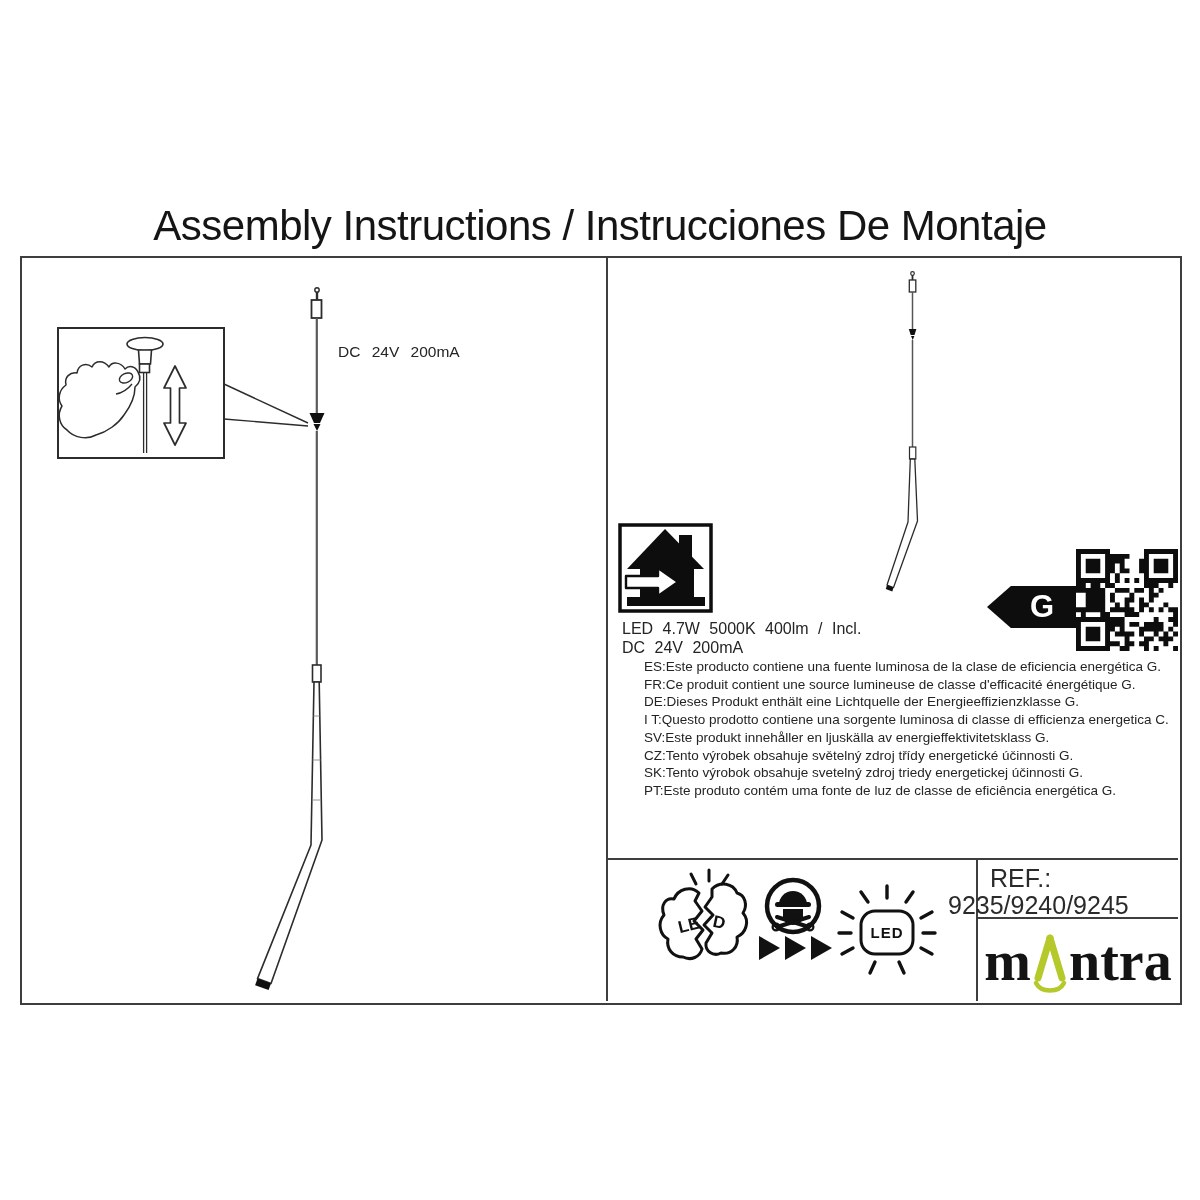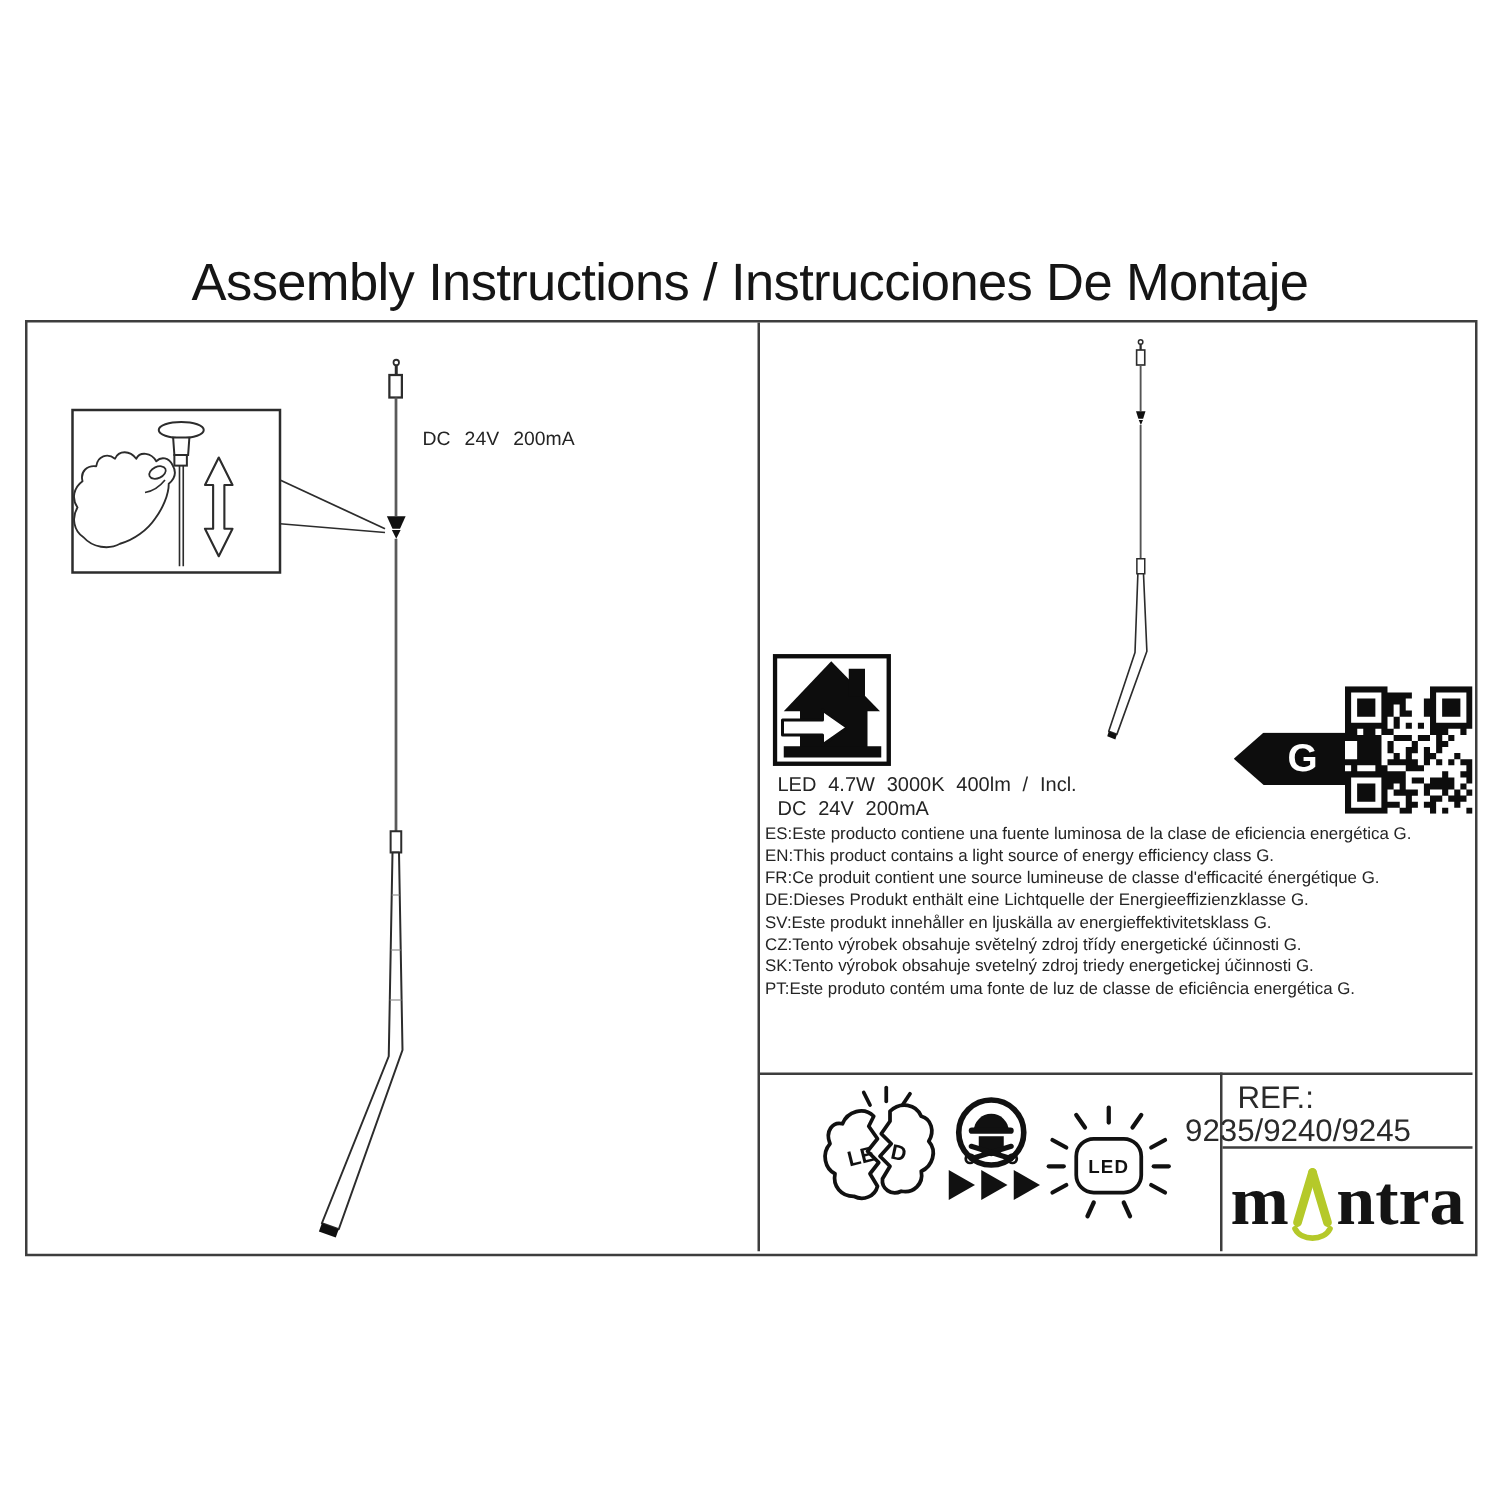--- a/index.html
+++ b/index.html
@@ -13,21 +13,21 @@
   .row-h{left:608px;top:858px;width:570px;height:2px;background:#3e3e3e;}
   .ref-v{left:976px;top:858px;width:2px;height:143px;background:#3e3e3e;}
   .ref-h{left:978px;top:917px;width:200px;height:2px;background:#3e3e3e;}
   
   .dc-left{left:338px;top:343px;font-size:15.5px;word-spacing:7px;color:#242424;}
   
   .spec1{left:622px;top:620px;font-size:16px;word-spacing:5px;color:#242424;}
   .spec2{left:622px;top:639px;font-size:16px;word-spacing:5px;color:#242424;}
   
   .langs{left:612px;top:658px;width:566px;font-size:13.5px;line-height:17.7px;color:#242424;}
-  .langs div{white-space:nowrap;}
+  .langs div{white-space:nowrap;margin-left:32px;}
   
   .g-arrow{left:987px;top:586px;width:92px;height:42px;background:#0d0d0d;
            clip-path:polygon(0 50%,26% 0,100% 0,100% 100%,26% 100%);
            display:flex;align-items:center;justify-content:center;}
   .g-arrow span{color:#ffffff;font-size:31px;font-weight:bold;margin-left:18px;}
   
   .qr{left:1076px;top:549px;}
   
   .house{left:618px;top:523px;}
   
@@ -44,28 +44,28 @@
 <div class="abs title">Assembly Instructions / Instrucciones De Montaje</div>
 
 <div class="abs main-box"></div>
 <div class="abs div-v"></div>
 <div class="abs row-h"></div>
 <div class="abs ref-v"></div>
 <div class="abs ref-h"></div>
 
 <div class="abs dc-left">DC 24V 200mA</div>
 
-<div class="abs spec1">LED 4.7W 3000K 400lm / Incl.</div>
+<div class="abs spec1">LED 4.7W 5000K 400lm / Incl.</div>
 <div class="abs spec2">DC 24V 200mA</div>
 
 <div class="abs langs">
   <div>ES:Este producto contiene una fuente luminosa de la clase de eficiencia energética G.</div>
-  <div>EN:This product contains a light source of energy efficiency class G.</div>
   <div>FR:Ce produit contient une source lumineuse de classe d'efficacité énergétique G.</div>
   <div>DE:Dieses Produkt enthält eine Lichtquelle der Energieeffizienzklasse G.</div>
+  <div>I T:Questo prodotto contiene una sorgente luminosa di classe di efficienza energetica C.</div>
   <div>SV:Este produkt innehåller en ljuskälla av energieffektivitetsklass G.</div>
   <div>CZ:Tento výrobek obsahuje světelný zdroj třídy energetické účinnosti G.</div>
   <div>SK:Tento výrobok obsahuje svetelný zdroj triedy energetickej účinnosti G.</div>
   <div>PT:Este produto contém uma fonte de luz de classe de eficiência energética G.</div>
 </div>
 
 <div class="abs g-arrow">
   <span>G</span>
 </div>
 

